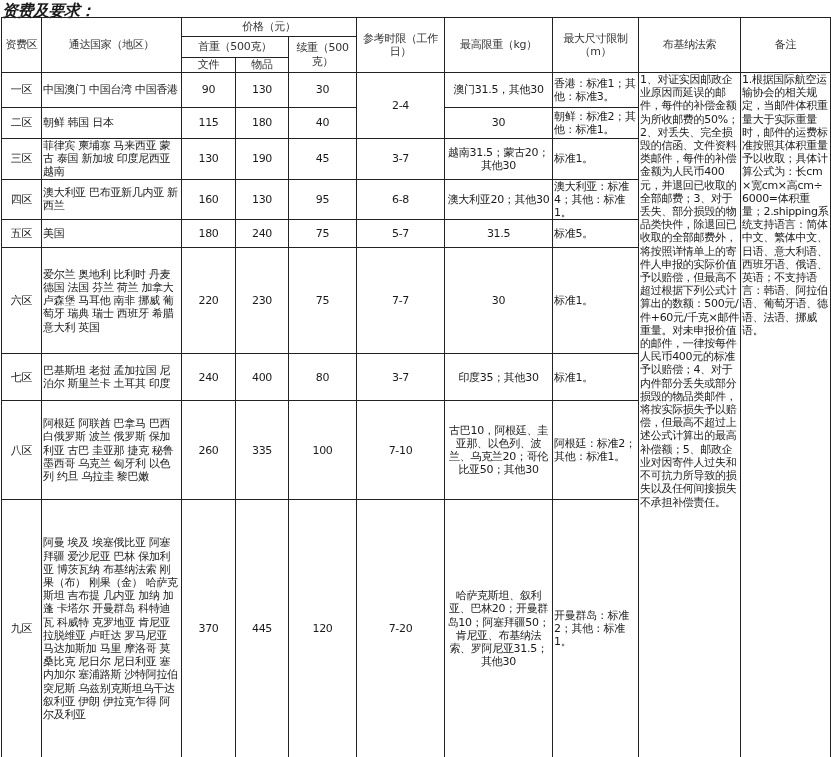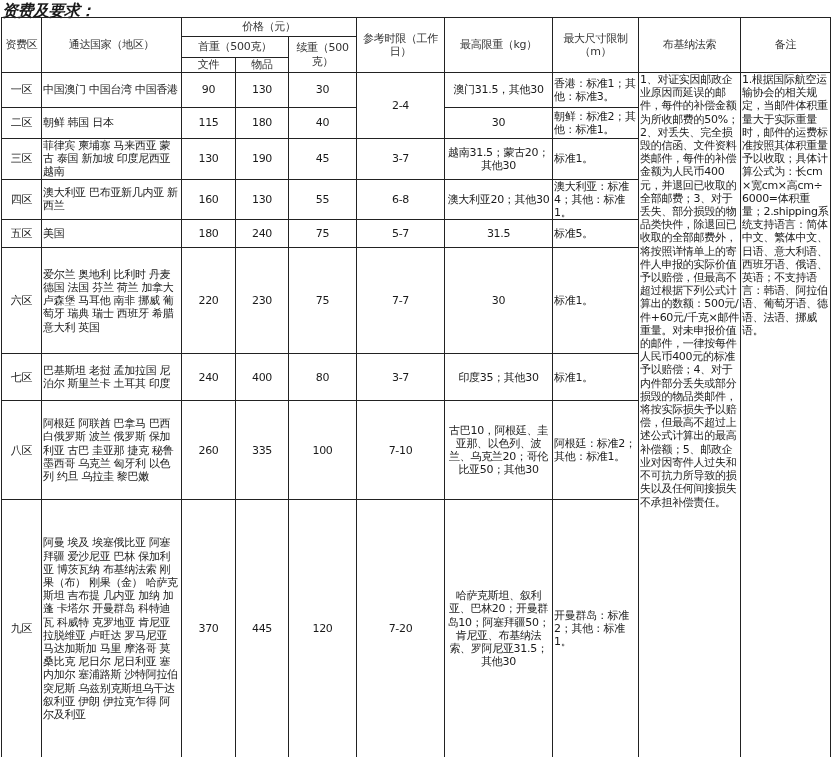--- a/index.html
+++ b/index.html
@@ -85,21 +85,21 @@
     <td class="num">3-7</td>
     <td class="c">越南31.5；蒙古20；其他30</td>
     <td class="l">标准1。</td>
   </tr>
 
   <tr style="height:39px" class="thick-top">
     <td class="c">四区</td>
     <td class="l">澳大利亚 巴布亚新几内亚 新西兰</td>
     <td class="num">160</td>
     <td class="num">130</td>
-    <td class="num">55</td>
+    <td class="num">95</td>
     <td class="num">6-8</td>
     <td class="c">澳大利亚20；其他30</td>
     <td class="l">澳大利亚：标准4；其他：标准1。</td>
   </tr>
 
   <tr style="height:28px">
     <td class="c">五区</td>
     <td class="l">美国</td>
     <td class="num">180</td>
     <td class="num">240</td>

